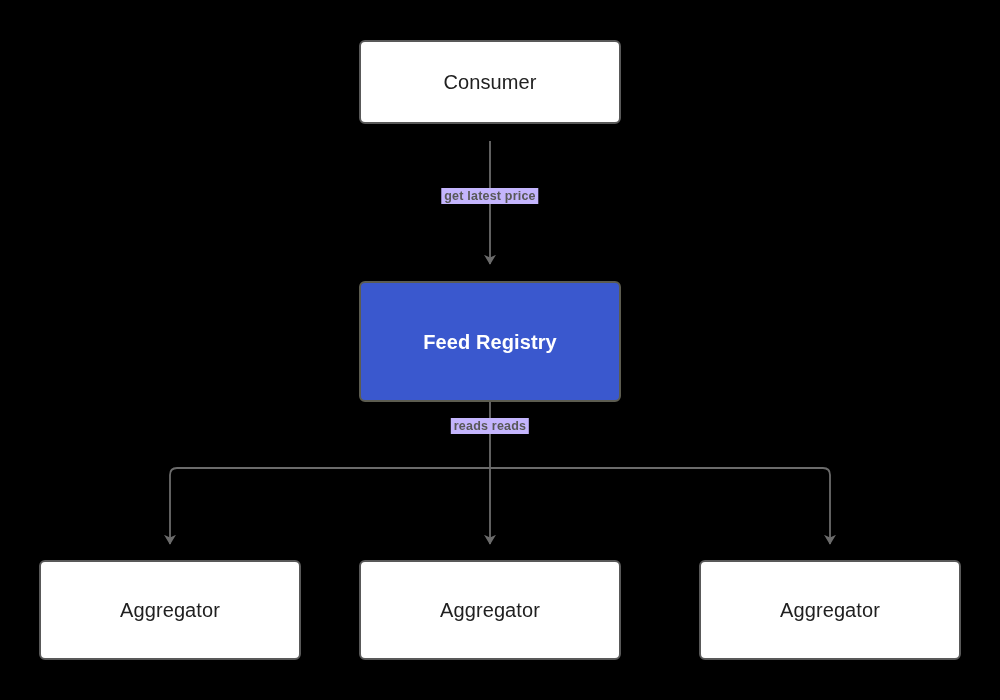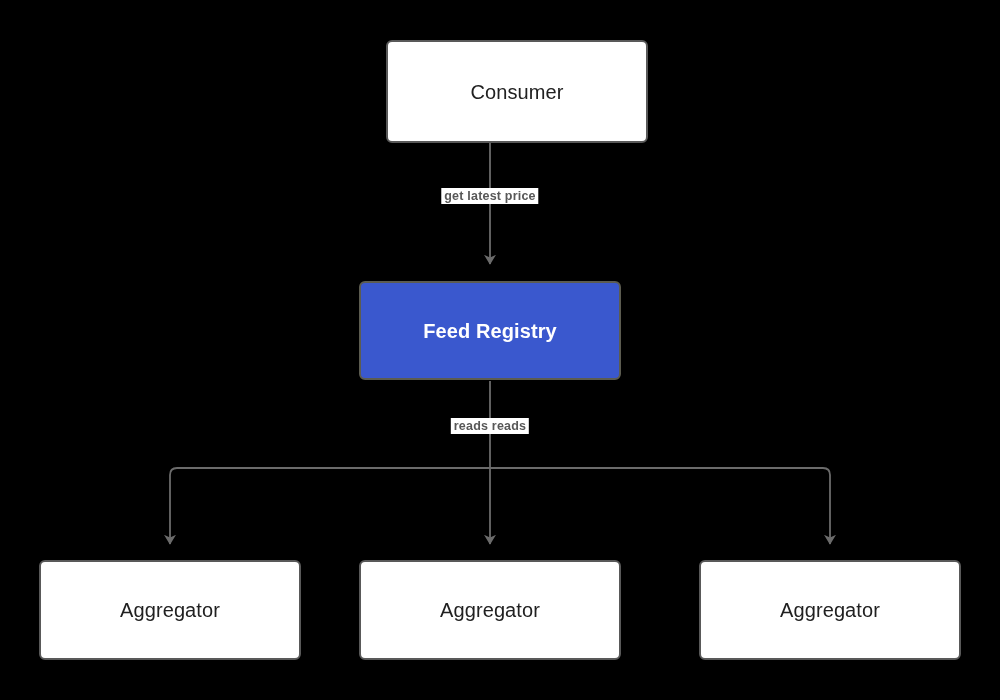--- a/index.html
+++ b/index.html
@@ -51,21 +51,21 @@
   .node.accent .node-label {
     color: #ffffff;
     font-weight: bold;
   }
   .edge-label {
     position: absolute;
     transform: translate(-50%, -50%);
     font-size: 12.5px;
     font-weight: bold;
     color: #585858;
-    background: #ffffff;
+    background: #c4b5fd;
     padding: 1px 3px;
     white-space: nowrap;
     letter-spacing: 0.2px;
   }
 </style>
 </head>
 <body>
 
 <div id="diagram-root">
 
@@ -78,25 +78,25 @@
 
     <path d="M 490 141 L 490 264" fill="none" stroke="#6b6b6b" stroke-width="1.8" marker-end="url(#arrow)"></path>
 
     <path d="M 490 381 L 490 544" fill="none" stroke="#6b6b6b" stroke-width="1.8" marker-end="url(#arrow)"></path>
 
     <path d="M 490 468 L 177 468 Q 170 468 170 475 L 170 544" fill="none" stroke="#6b6b6b" stroke-width="1.8" marker-end="url(#arrow)"></path>
 
     <path d="M 490 468 L 823 468 Q 830 468 830 475 L 830 544" fill="none" stroke="#6b6b6b" stroke-width="1.8" marker-end="url(#arrow)"></path>
   </svg>
 
-  <div class="node" style="left:359px; top:40px; width:262px; height:103px;margin-left:27px;">
+  <div class="node" style="left:359px; top:40px; width:262px; height:84px;">
     <span class="node-label">Consumer</span>
   </div>
 
-  <div class="node accent" style="left:359px; top:281px; width:262px; height:99px;">
+  <div class="node accent" style="left:359px; top:281px; width:262px; height:121px;">
     <span class="node-label">Feed Registry</span>
   </div>
 
   <div class="node" style="left:39px; top:560px; width:262px; height:100px;">
     <span class="node-label">Aggregator</span>
   </div>
 
   <div class="node" style="left:359px; top:560px; width:262px; height:100px;">
     <span class="node-label">Aggregator</span>
   </div>

